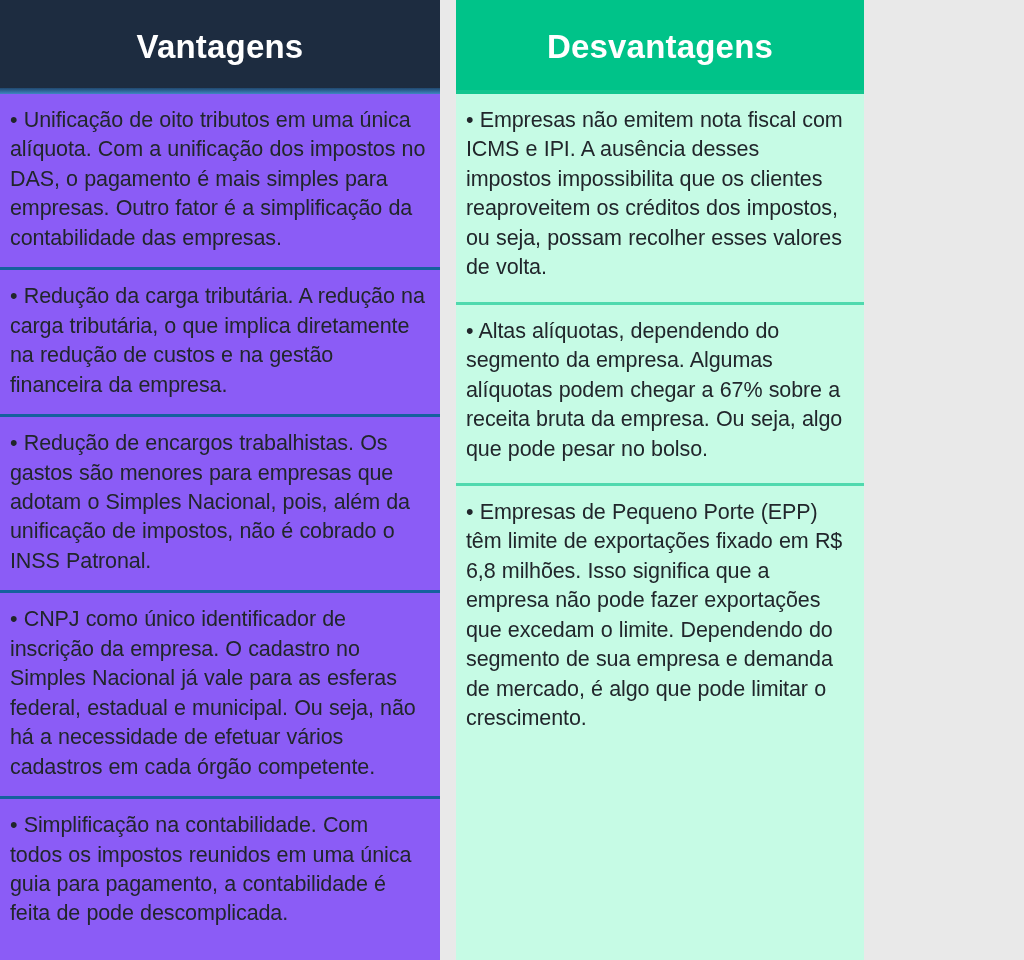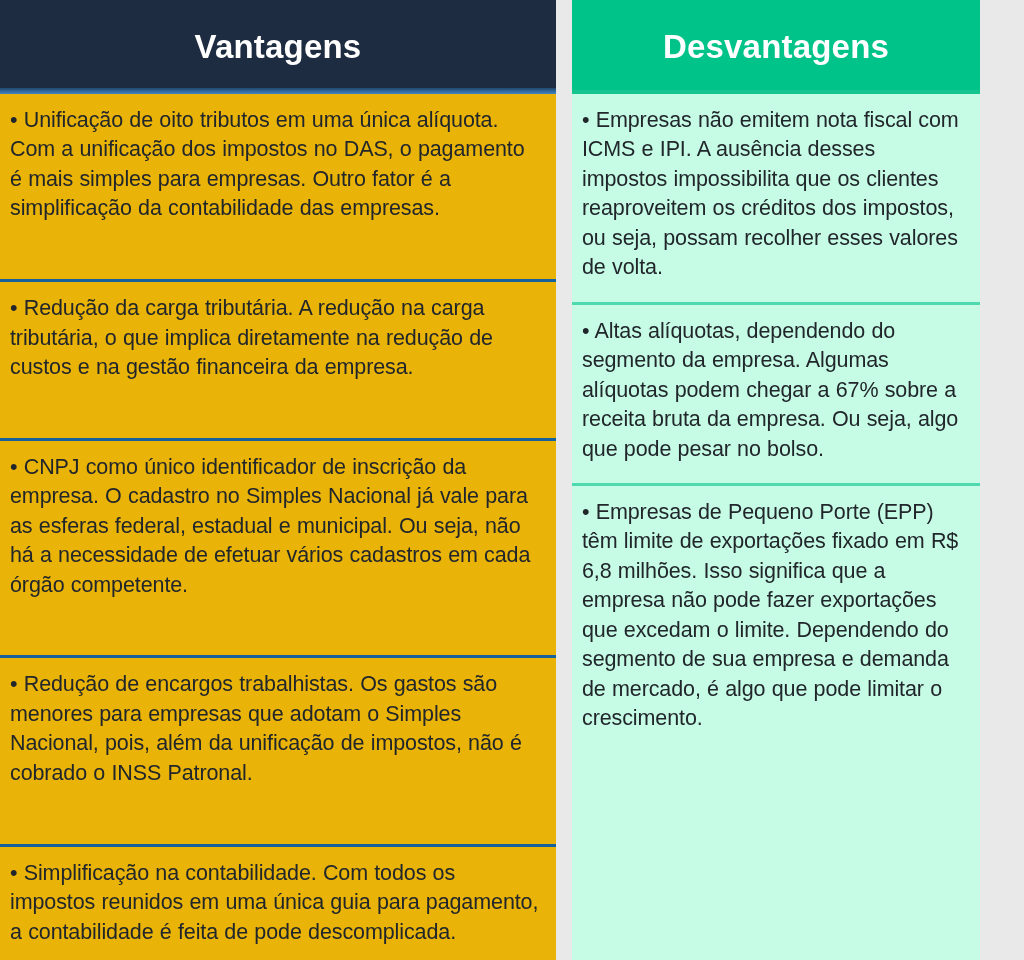--- a/index.html
+++ b/index.html
@@ -20,21 +20,21 @@
     flex-direction: row;
     background: #e9e9e9;
   }
 
   .column {
     display: flex;
     flex-direction: column;
     height: 960px;
   }
 
-  .column-pros  { width: 556px; }
+  .column-pros  { width: 440px; }
   .column-gap   { width: 16px; height: 960px; background: #e9e9e9; flex: 0 0 16px; }
   .column-cons  { width: 408px; }
 
   
   .col-header {
     flex: 0 0 94px;
     display: flex;
     align-items: center;
     justify-content: center;
     position: relative;
@@ -65,21 +65,21 @@
     line-height: 1.1;
   }
 
   
   .col-body {
     flex: 1 1 auto;
     display: flex;
     flex-direction: column;
     overflow: hidden;
   }
-  .col-body.pros { background: #eab308; justify-content: space-between; }
+  .col-body.pros { background: #8b5cf6; }
   .col-body.cons { background: #c6fbe5; }
 
   .cell {
     position: relative;
     padding: 12px 14px 13px 10px;
   }
   .cell-text {
     font-size: 21.5px;
     line-height: 1.37;
     color: #21262b;
@@ -124,24 +124,24 @@
     </div>
 
     <div class="col-body pros">
       <div class="cell">
         <p class="cell-text">• Unificação de oito tributos em uma única alíquota. Com a unificação dos impostos no DAS, o pagamento é mais simples para empresas. Outro fator é a simplificação da contabilidade das empresas.</p>
       </div>
       <div class="cell">
         <p class="cell-text">• Redução da carga tributária. A redução na carga tributária, o que implica diretamente na redução de custos e na gestão financeira da empresa.</p>
       </div>
       <div class="cell">
-        <p class="cell-text">• CNPJ como único identificador de inscrição da empresa. O cadastro no Simples Nacional já vale para as esferas federal, estadual e municipal. Ou seja, não há a necessidade de efetuar vários cadastros em cada órgão competente.</p>
+        <p class="cell-text">• Redução de encargos trabalhistas. Os gastos são menores para empresas que adotam o Simples Nacional, pois, além da unificação de impostos, não é cobrado o INSS Patronal.</p>
       </div>
       <div class="cell">
-        <p class="cell-text">• Redução de encargos trabalhistas. Os gastos são menores para empresas que adotam o Simples Nacional, pois, além da unificação de impostos, não é cobrado o INSS Patronal.</p>
+        <p class="cell-text">• CNPJ como único identificador de inscrição da empresa. O cadastro no Simples Nacional já vale para as esferas federal, estadual e municipal. Ou seja, não há a necessidade de efetuar vários cadastros em cada órgão competente.</p>
       </div>
       <div class="cell">
         <p class="cell-text">• Simplificação na contabilidade. Com todos os impostos reunidos em uma única guia para pagamento, a contabilidade é feita de pode descomplicada.</p>
       </div>
     </div>
 
   </div>
 
   <div class="column-gap"></div>
 

